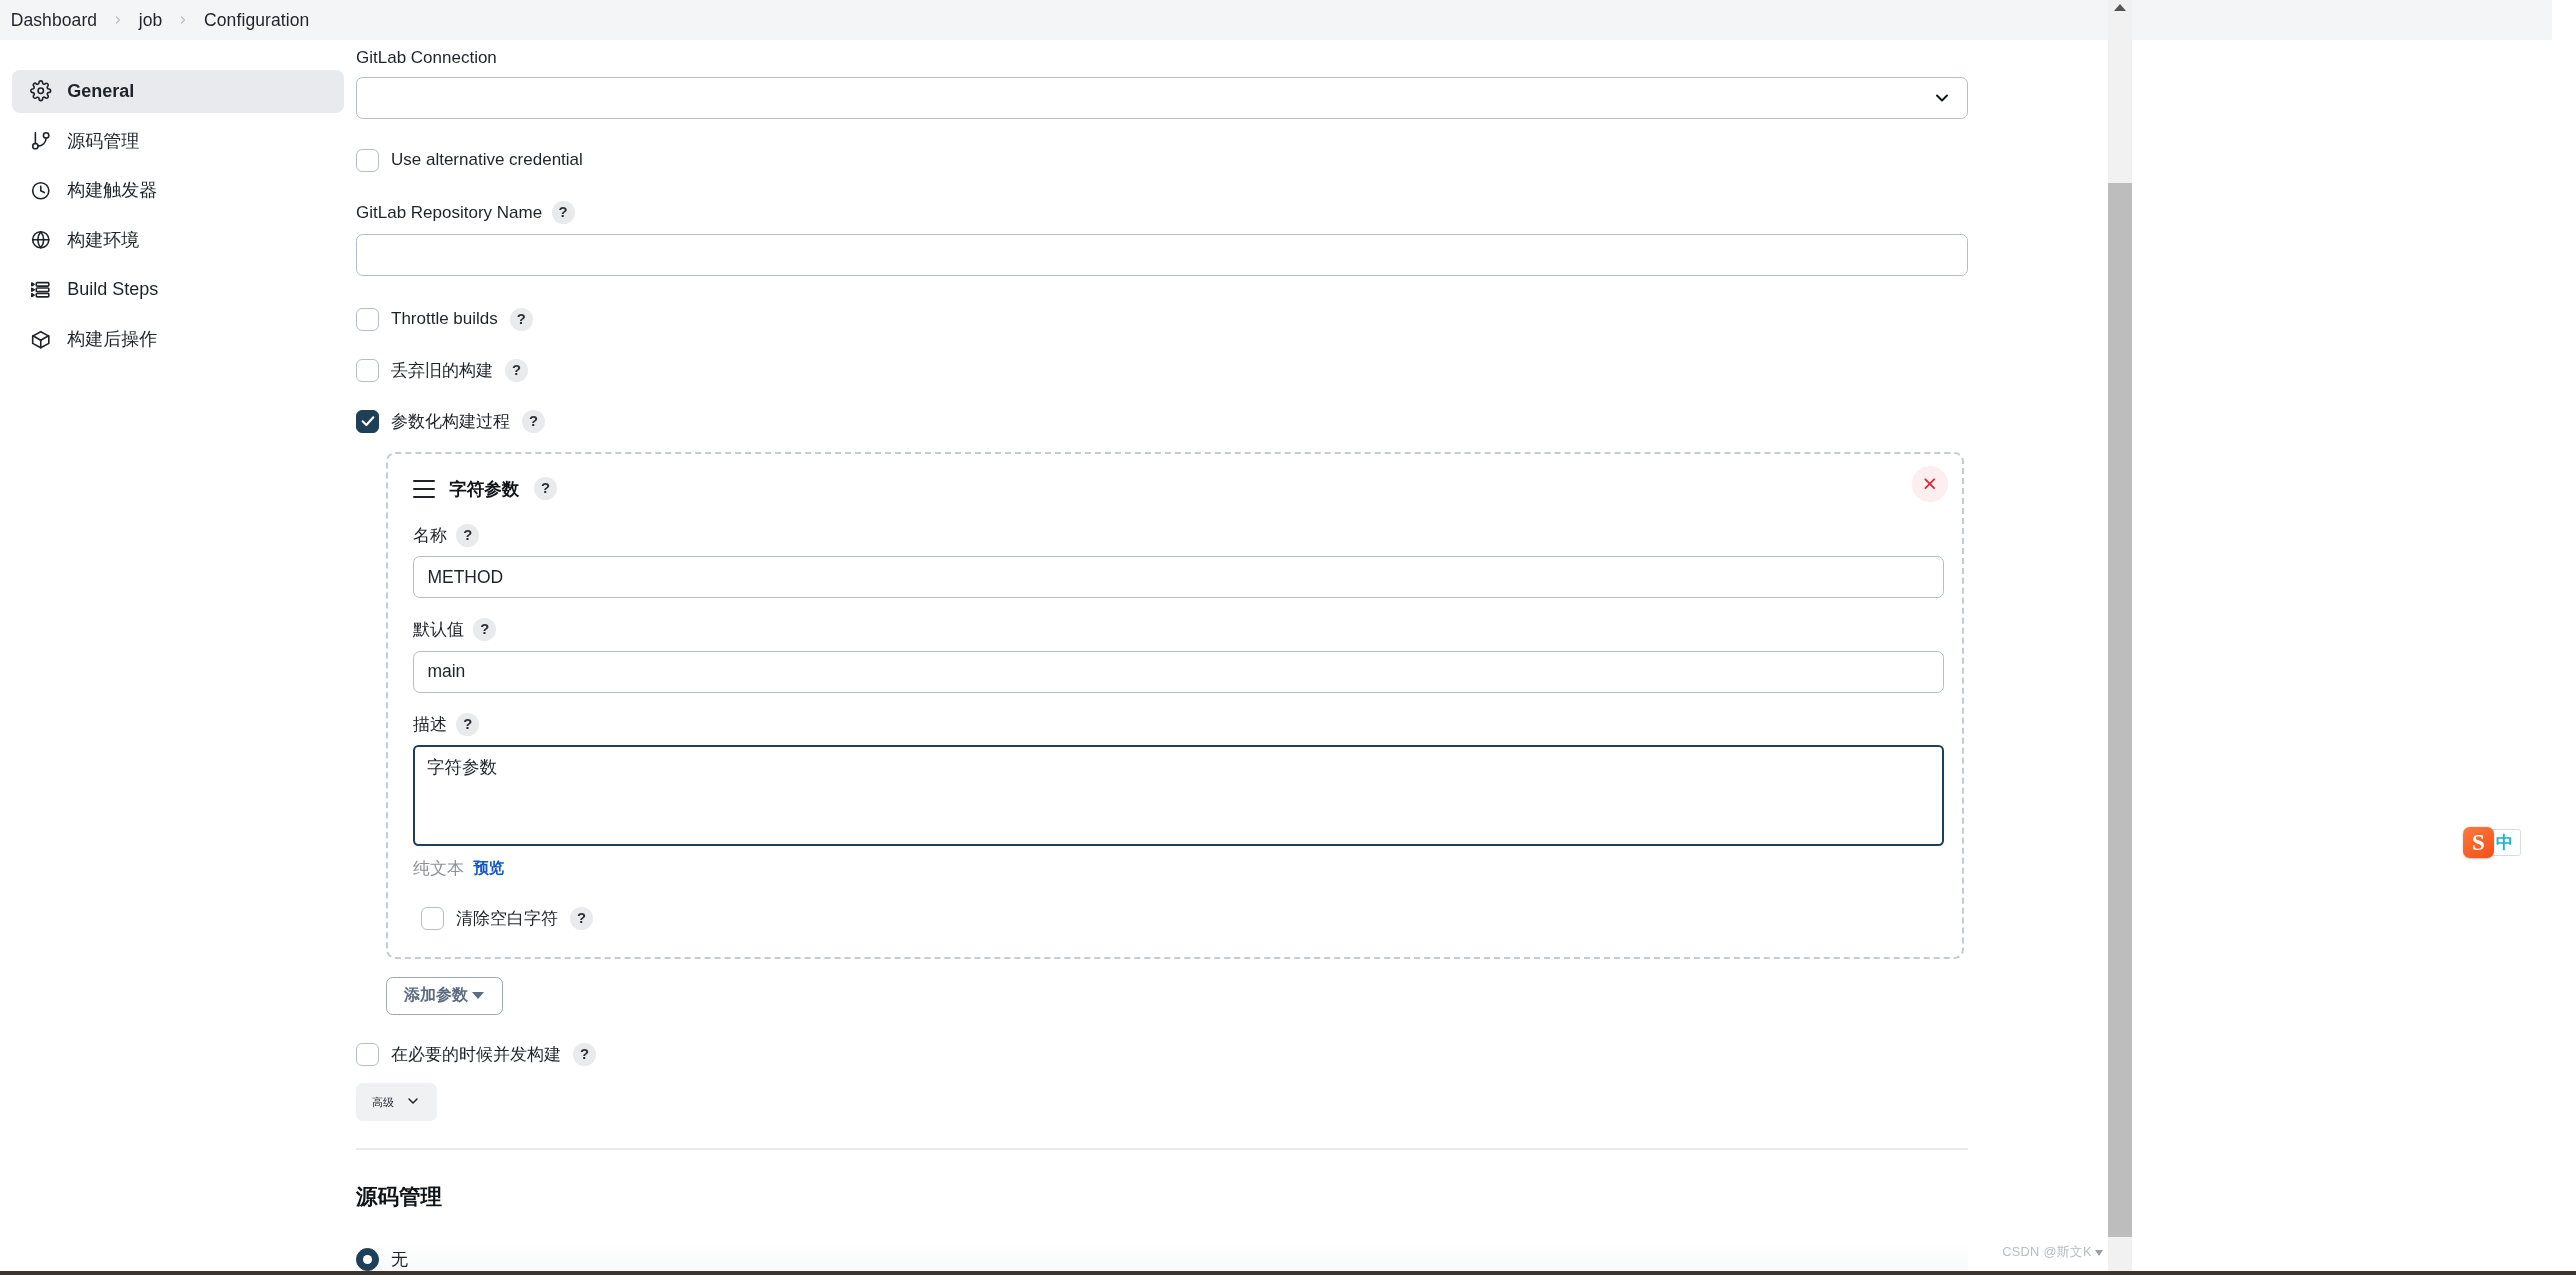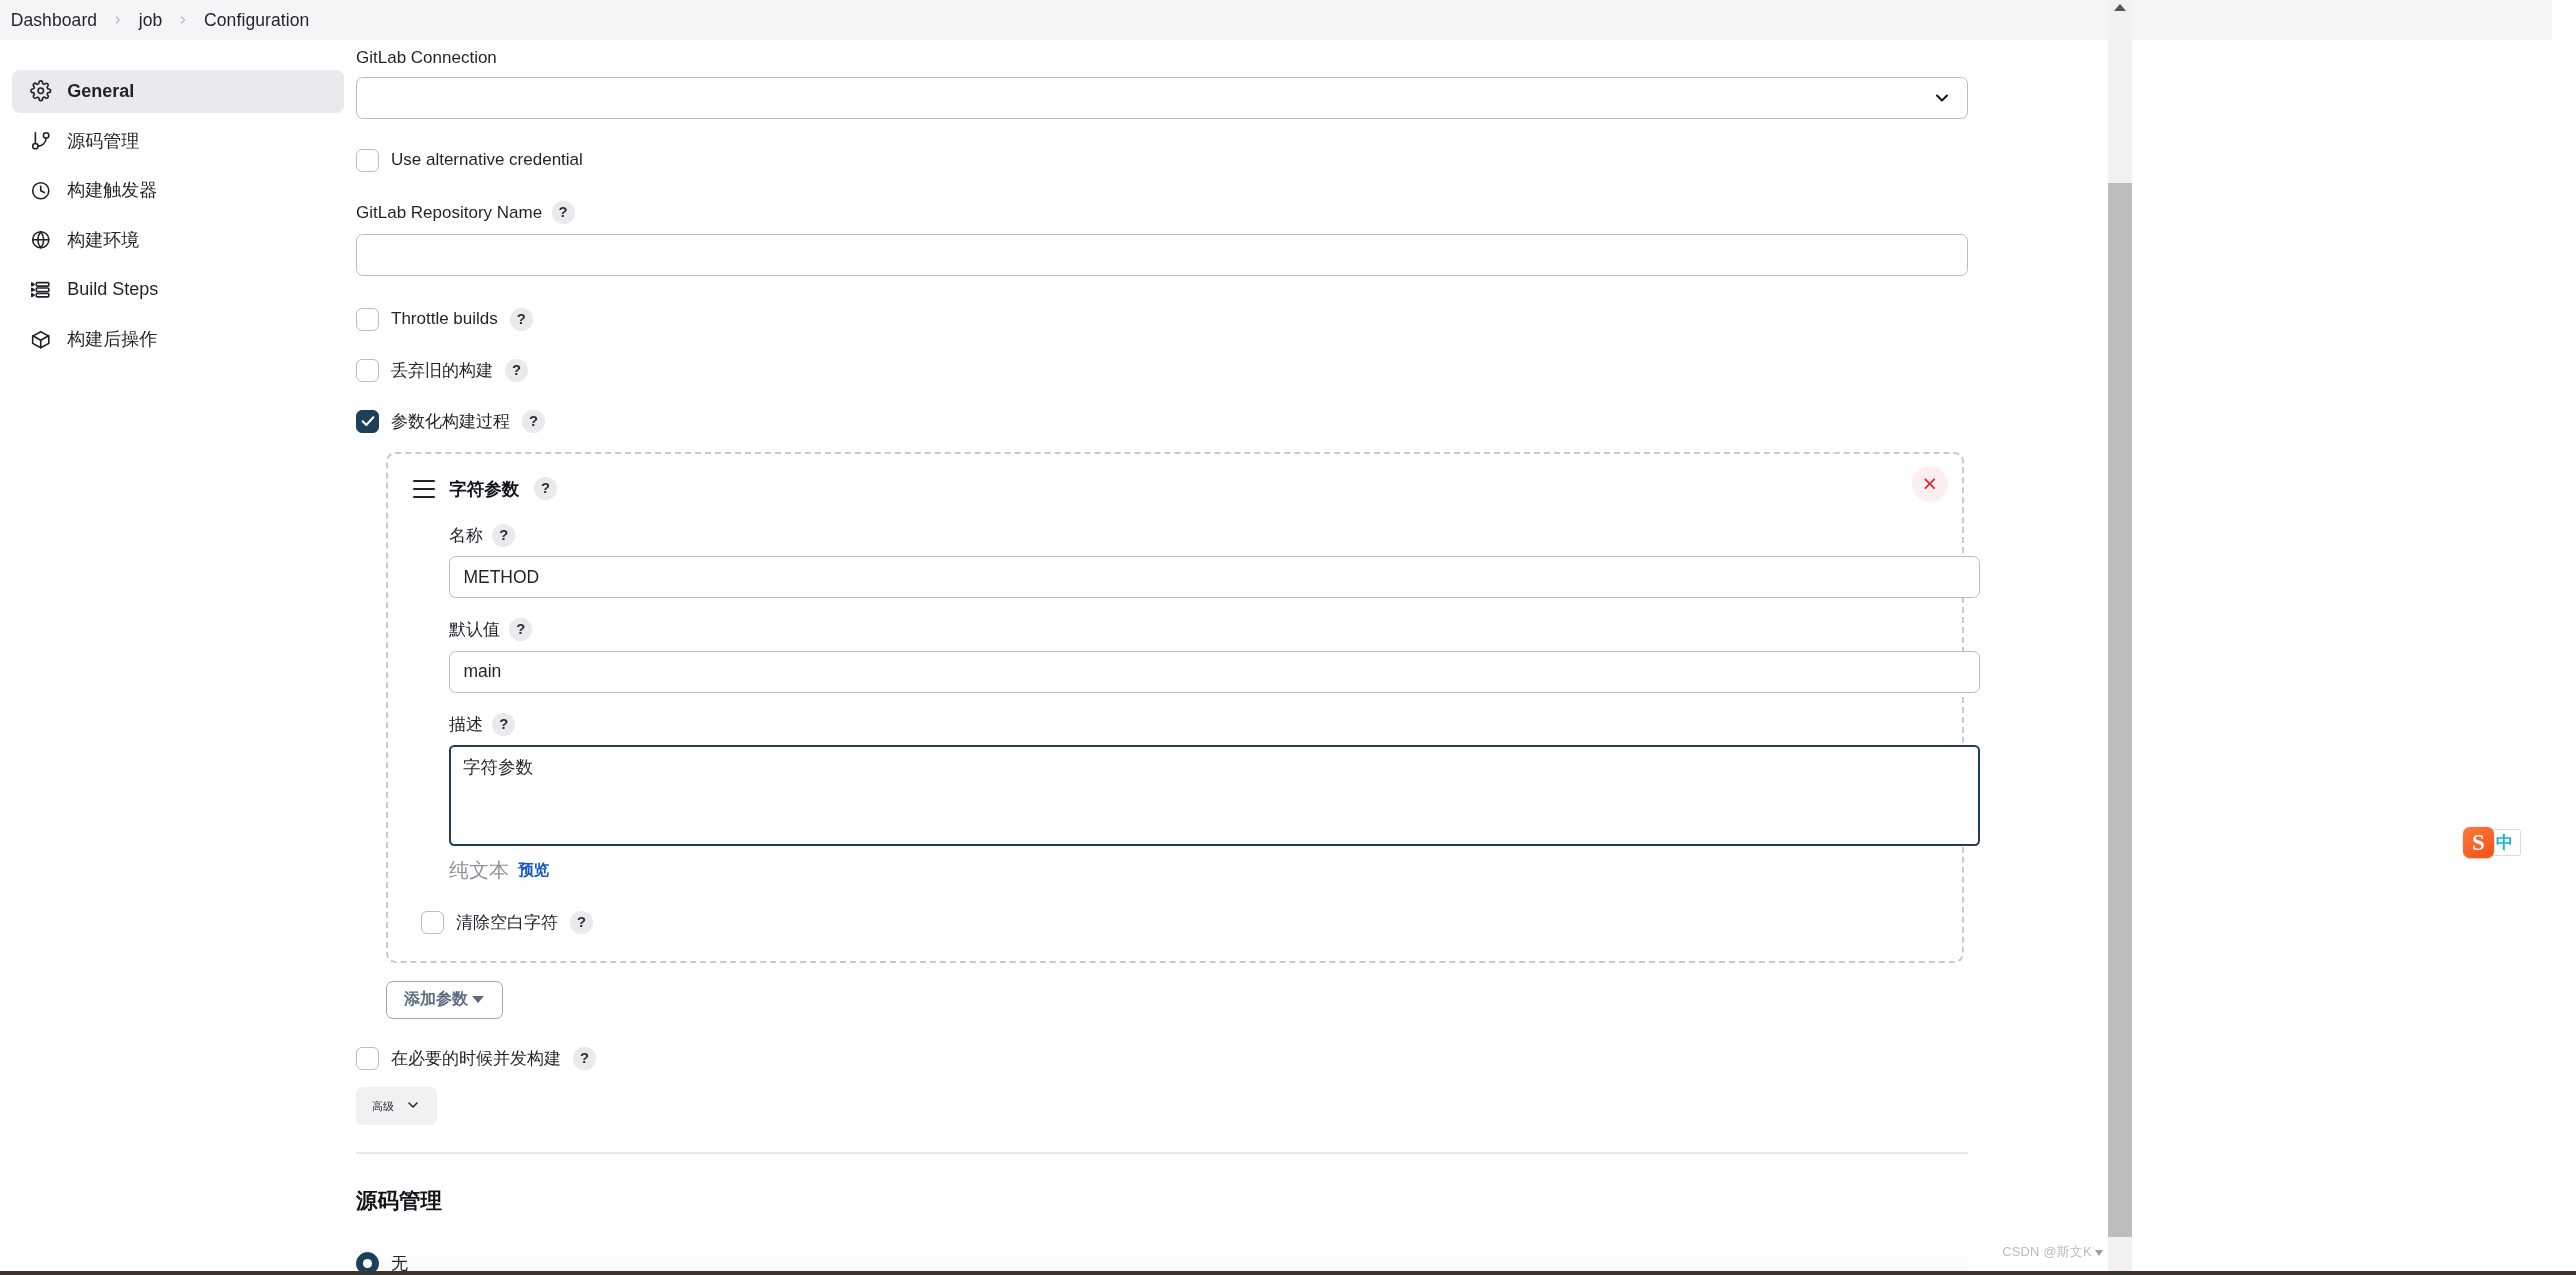--- a/index.html
+++ b/index.html
@@ -113,34 +113,34 @@
   .drag-handle span { display:block; height:2px; background:#1f2329; border-radius:1.3px; }
   .param-title { font-size: 17.5px; font-weight: bold; color:#0f1419; }
   .param-close {
     position: absolute; top: 12px; right: 13.4px;
     width: 36px; height: 36px; border-radius: 50%;
     background: #fdeef0; display:flex; align-items:center; justify-content:center;
     cursor: pointer;
   }
   .param-close svg { display:block; }
 
-  .param-field { margin-bottom: 20px; margin-left: 36px; }
+  .param-field { margin-bottom: 20px; }
   .param-input {
     width: 1531px; height: 42px; border: 1.3px solid #b5bec6; border-radius: 6.7px;
     background: #fff; font-size: 17.5px; color:#1f2329; padding: 0 13.4px;
     font-family: inherit;
   }
   .param-textarea {
     width: 1531px; height: 101px; border: 2px solid #1d3f57; border-radius: 5.4px;
     background: #fff; font-size: 17.5px; color:#1f2329; padding: 9.4px 12px;
     font-family: inherit; resize: none; line-height: 1.35;
     outline: none;
   }
   .preview-row { display:flex; align-items:center; gap: 9.4px; margin-top: 9.4px; }
-  .plain-text { font-size: 20px; color: #8e9399; }
+  .plain-text { font-size: 17px; color: #8e9399; }
   .preview-link { font-size: 15.4px; color: #1256c4; font-weight: bold; cursor:pointer; }
 
   .add-param-btn {
     margin-top: 17.5px; margin-left: 29.5px;
     display: inline-flex; align-items:center; gap: 4px;
     height: 38px; padding: 0 17.5px;
     border: 1.3px solid #9aa6b2; border-radius: 6.7px; background:#fff;
     font-size: 16px; font-weight: bold; color: #5b6b80; cursor: pointer;
     font-family: inherit;
   }

